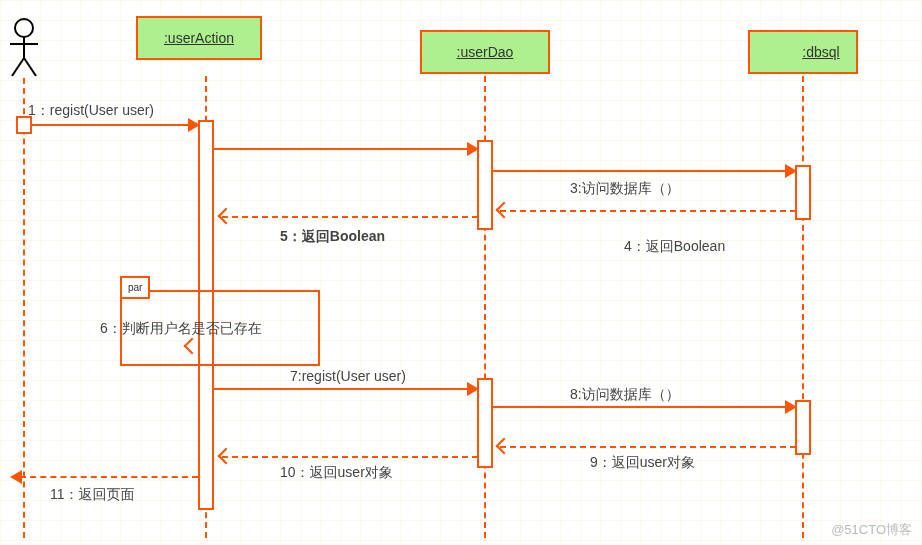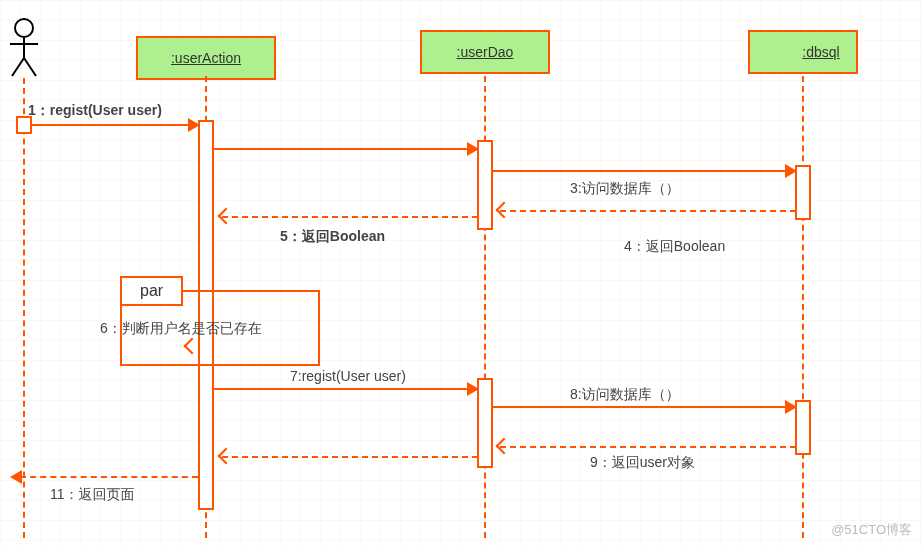--- a/index.html
+++ b/index.html
@@ -84,22 +84,22 @@
   }
   .par-frame {
     position: absolute;
     border: 2px solid #ff5400;
     box-sizing: border-box;
   }
   .par-tag {
     position: absolute;
     border: 2px solid #ff5400;
     background: #fff;
-    padding: 4px 18px;
-    font-size: 16px;
+    padding: 4px 6px;
+    font-size: 10px;
     box-sizing: border-box;
   }
   .watermark {
     position: absolute;
     right: 10px;
     bottom: 6px;
     color: #bbb;
     font-size: 13px;
   }
   .actor-svg { position: absolute; }
@@ -112,21 +112,21 @@
   <svg class="actor-svg" style="left:6px; top:18px;" width="36" height="60">
     <circle cx="18" cy="10" r="9" stroke="#000" stroke-width="2" fill="none"></circle>
     <line x1="18" y1="19" x2="18" y2="40" stroke="#000" stroke-width="2"></line>
     <line x1="4" y1="26" x2="32" y2="26" stroke="#000" stroke-width="2"></line>
     <line x1="18" y1="40" x2="6" y2="58" stroke="#000" stroke-width="2"></line>
     <line x1="18" y1="40" x2="30" y2="58" stroke="#000" stroke-width="2"></line>
   </svg>
   <div class="dash-v" style="left:23px; top:78px; height:460px;"></div>
   <div class="activation" style="left:16px; top:116px; height:18px;"></div>
 
-  <div class="lifeline-head" style="left:136px; top:36px; width:140px;">
+  <div class="lifeline-head" style="left:136px; top:16px; width:126px;">
     <span>:userAction</span>
   </div>
   <div class="dash-v" style="left:205px; top:76px; height:462px;"></div>
   <div class="activation" style="left:198px; top:120px; height:390px;"></div>
 
   <div class="lifeline-head" style="left:420px; top:30px; width:130px;text-align:center;">
     <span>:userDao</span>
   </div>
   <div class="dash-v" style="left:484px; top:76px; height:462px;"></div>
   <div class="activation" style="left:477px; top:140px; height:90px;"></div>
@@ -134,21 +134,21 @@
 
   <div class="lifeline-head" style="left:748px; top:30px; width:110px;padding-left:44px;">
     <span>:dbsql</span>
   </div>
   <div class="dash-v" style="left:802px; top:76px; height:462px;"></div>
   <div class="activation" style="left:795px; top:165px; height:55px;"></div>
   <div class="activation" style="left:795px; top:400px; height:55px;"></div>
 
   <div class="msg" style="left:30px; top:124px; width:168px;"></div>
   <div class="arrow-r" style="left:188px; top:118px;"></div>
-  <div class="lbl" style="left:28px; top:102px;font-weight:bold;">1：regist(User user)</div>
+  <div class="lbl" style="left:28px; top:102px;">1：regist(User user)</div>
 
   <div class="msg" style="left:214px; top:148px; width:263px;"></div>
   <div class="arrow-r" style="left:467px; top:142px;"></div>
 
   <div class="msg" style="left:493px; top:170px; width:302px;"></div>
   <div class="arrow-r" style="left:785px; top:164px;"></div>
   <div class="lbl" style="left:570px; top:150px;margin-top:30px;">3:访问数据库（）</div>
 
   <div class="msg-dash" style="left:500px; top:210px; width:296px;"></div>
   <div class="arrow-l-open" style="left:498px; top:204px;"></div>
@@ -171,19 +171,20 @@
   <div class="msg" style="left:493px; top:406px; width:302px;"></div>
   <div class="arrow-r" style="left:785px; top:400px;"></div>
   <div class="lbl" style="left:570px; top:386px;">8:访问数据库（）</div>
 
   <div class="msg-dash" style="left:500px; top:446px; width:296px;"></div>
   <div class="arrow-l-open" style="left:498px; top:440px;"></div>
   <div class="lbl" style="left:590px; top:454px;">9：返回user对象</div>
 
   <div class="msg-dash" style="left:222px; top:456px; width:256px;"></div>
   <div class="arrow-l-open" style="left:220px; top:450px;"></div>
+  <div class="lbl" style="left:280px; top:464px;">10：返回user对象</div>
 
   <div class="msg-dash" style="left:20px; top:476px; width:178px;"></div>
   <div class="arrow-l" style="left:10px; top:470px;"></div>
   <div class="lbl" style="left:50px; top:486px;">11：返回页面</div>
 
   <div class="watermark">@51CTO博客</div>
 </div>
 
 </body></html>

